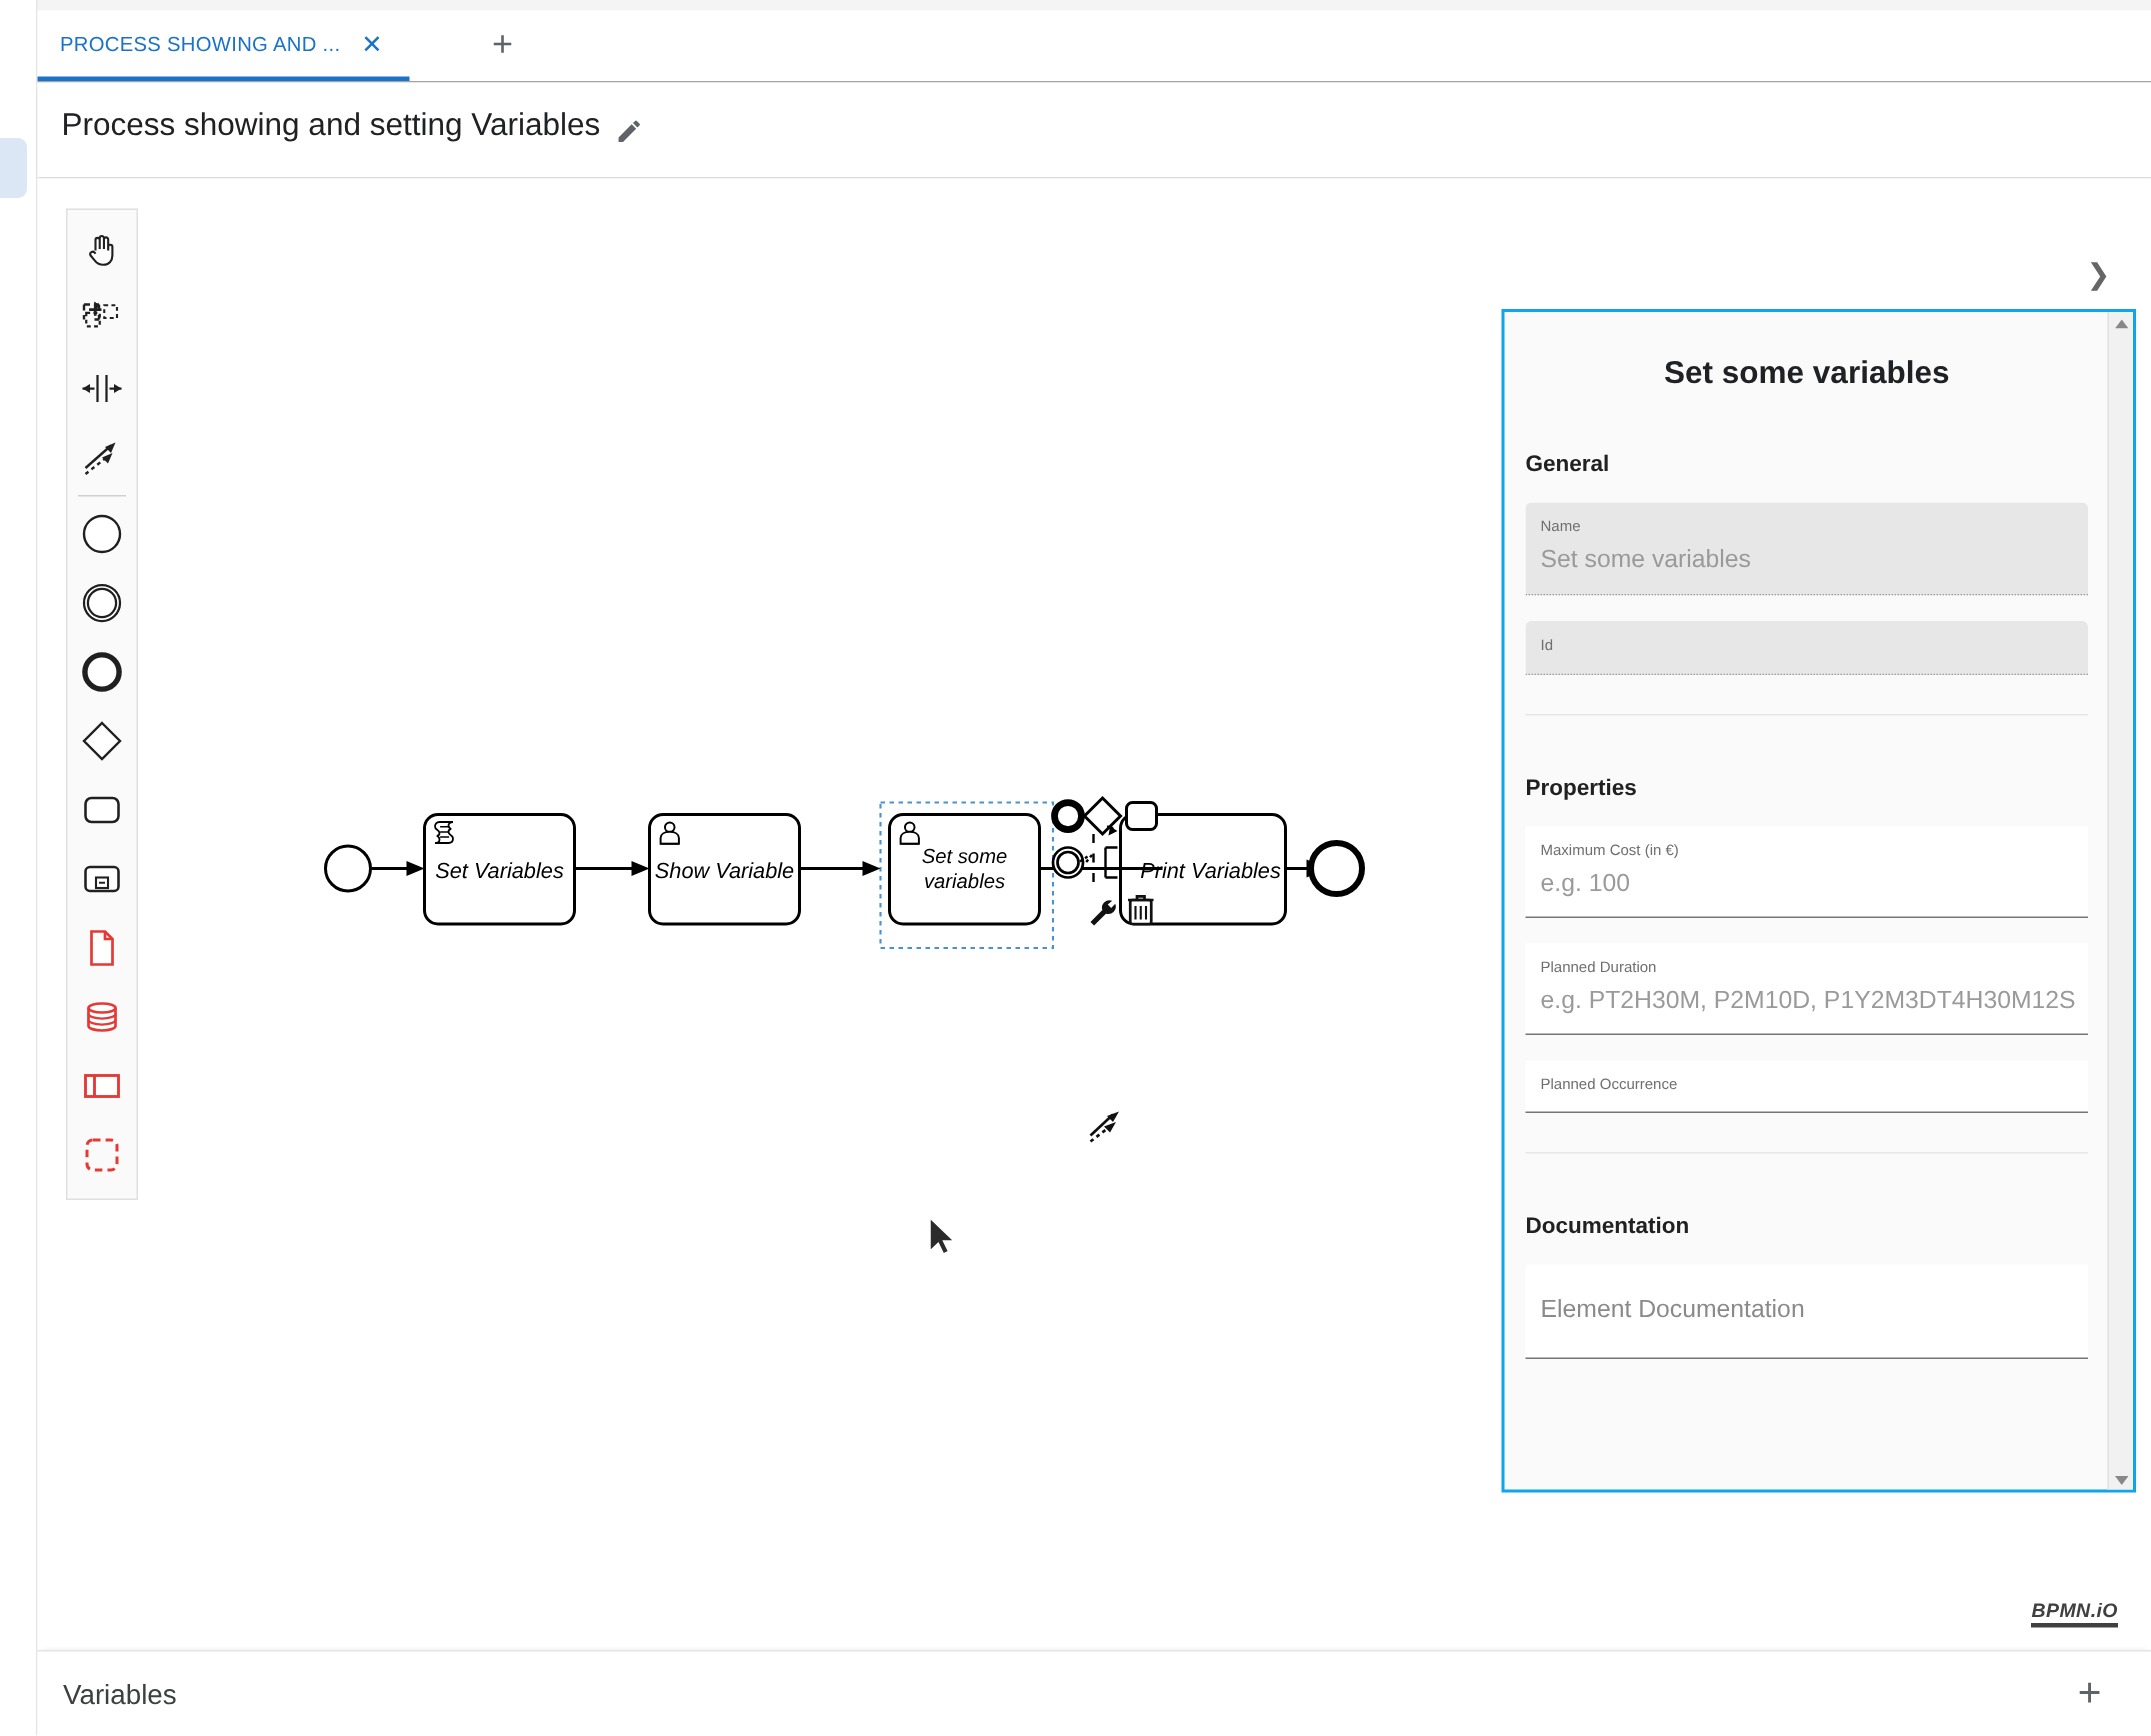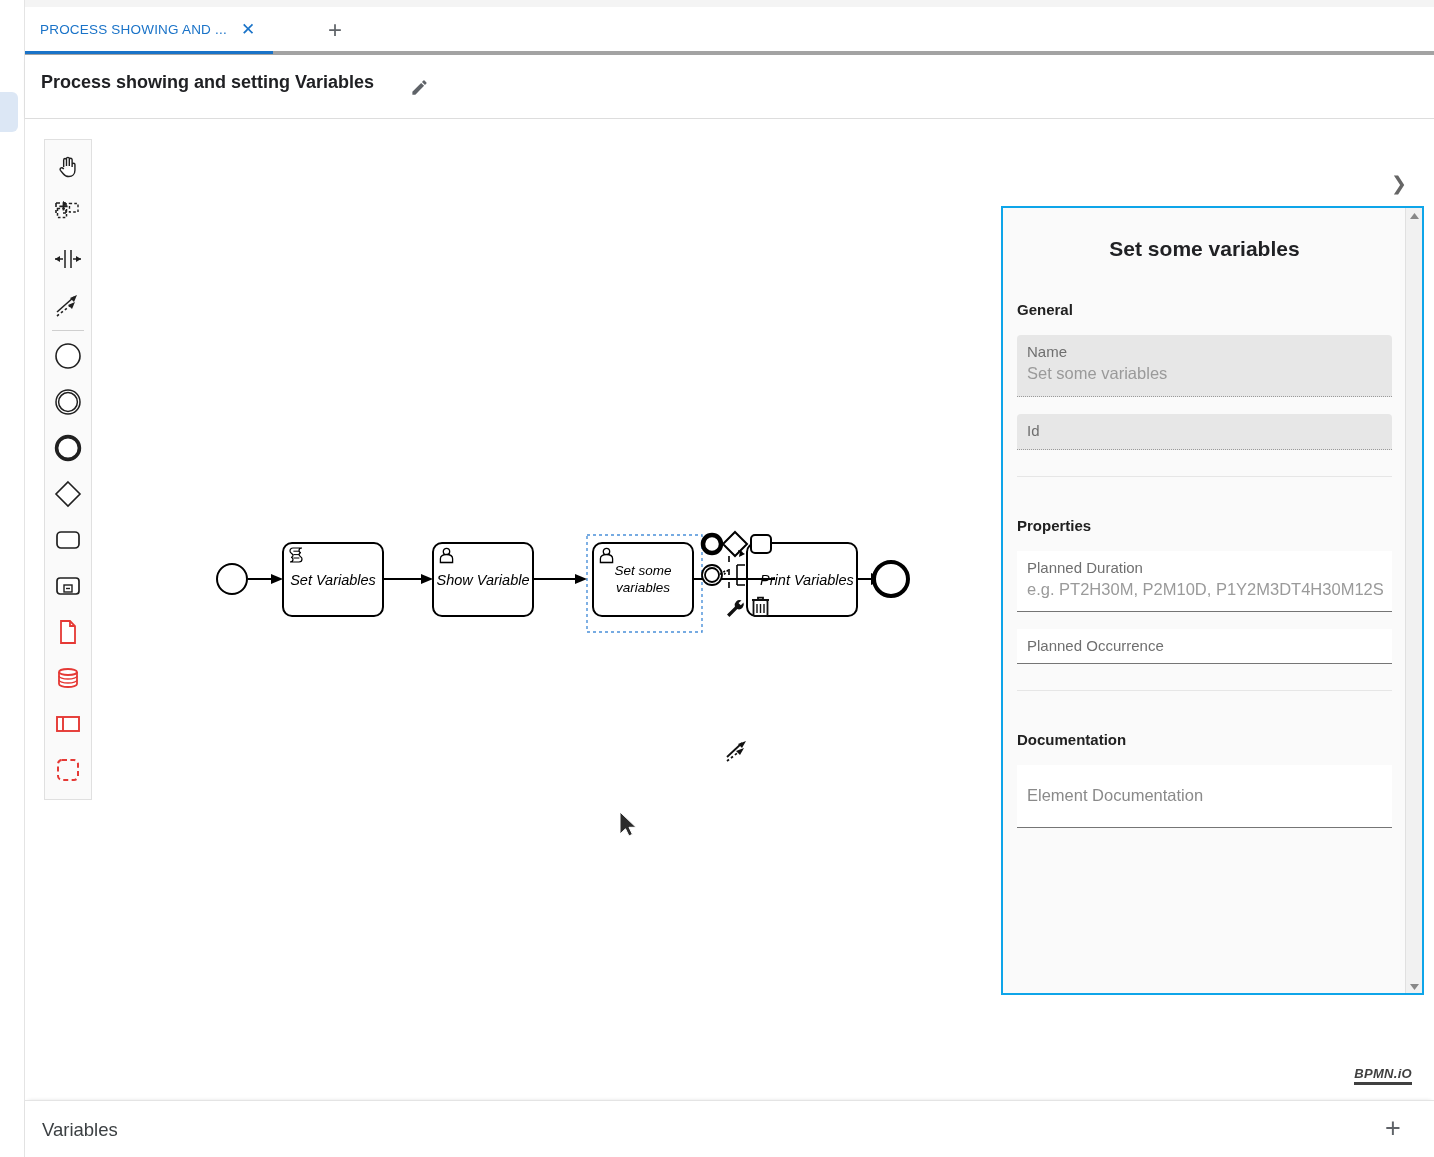--- a/index.html
+++ b/index.html
@@ -16,21 +16,21 @@
   .edge-handle {
     position: absolute; left: -12px; top: 92px;
     width: 30px; height: 40px;
     background: #dce7f5; border-radius: 6px;
   }
 
   
   .tabbar {
     position: absolute; left: 25px; top: 7px; right: 0; height: 48px;
     background: #ffffff;
-    border-bottom: 4px solid #a3a3a3;
+    border-bottom: 1px solid #a3a3a3;
   }
   .tab {
     position: absolute; left: 0; top: 0; height: 47px;
     display: flex; align-items: center; gap: 10px;
     padding: 0 14px 0 15px;
     border-bottom: 3px solid #1a73c8;
   }
   .tab-label {
     color: #1a73c8; font-size: 13.5px; letter-spacing: .2px;
     white-space: nowrap;
@@ -48,21 +48,21 @@
 
   
   .titlerow {
     position: absolute; left: 25px; top: 55px; right: 0; height: 64px;
     background: #ffffff;
     border-bottom: 1px solid #dddddd;
     box-shadow: 0 2px 4px -2px rgba(0,0,0,.18);
   }
   .proc-title {
     position: absolute; left: 16px; top: 17px;
-    font-size: 18px; color: #202124; font-weight: 700;
+    font-size: 21px; color: #202124; font-weight: 400;
     white-space: nowrap;
   }
   .edit-pencil {
     position: absolute; left: 385px; top: 23px;
     width: 19px; height: 19px; cursor: pointer;
   }
   .topbtns {
     position: absolute; right: 38px; top: 13px;
     display: flex; gap: 6px; align-items: center;
   }
@@ -144,21 +144,21 @@
     border-bottom: 1px dotted #9a9a9a;
     border-radius: 4px 4px 0 0;
     padding: 9px 10px 10px 10px;
   }
   .field-flat {
     margin: 17px 14px 0 14px;
     background: #ffffff;
     border-bottom: 1px solid #757575;
     padding: 9px 10px 9px 10px;
   }
-  .field-label { font-size: 15px; color: #6f6f6f; line-height: 16px; }
+  .field-label { font-size: 10px; color: #6f6f6f; line-height: 16px; }
   .field-value { font-size: 16.5px; color: #9a9a9a; line-height: 26px; white-space: nowrap; }
   .field-doc { font-size: 16.5px; color: #8a8a8a; line-height: 26px; padding: 8px 0 10px 0; }
   .sep-line { height: 1px; background: #e6e6e6; margin: 26px 14px 0 14px; }
 
   
   .scrollbar {
     position: absolute; right: 0; top: 0; width: 17px; height: 787px;
     background: #f1f1f1; border-left: 1px solid #e0e0e0;
   }
   .sb-arrow {
@@ -480,20 +480,24 @@
       </div>
 
       <div class="field-filled">
         <div class="field-label">Id</div>
       </div>
 
       <div class="sep-line"></div>
 
       <div class="section-head">Properties</div>
 
+      <div class="field-flat">
+        <div class="field-label">Maximum Cost (in €)</div>
+        <div class="field-value">e.g. 100</div>
+      </div>
 
       <div class="field-flat">
         <div class="field-label">Planned Duration</div>
         <div class="field-value">e.g. PT2H30M, P2M10D, P1Y2M3DT4H30M12S</div>
       </div>
 
       <div class="field-flat">
         <div class="field-label">Planned Occurrence</div>
       </div>
 

